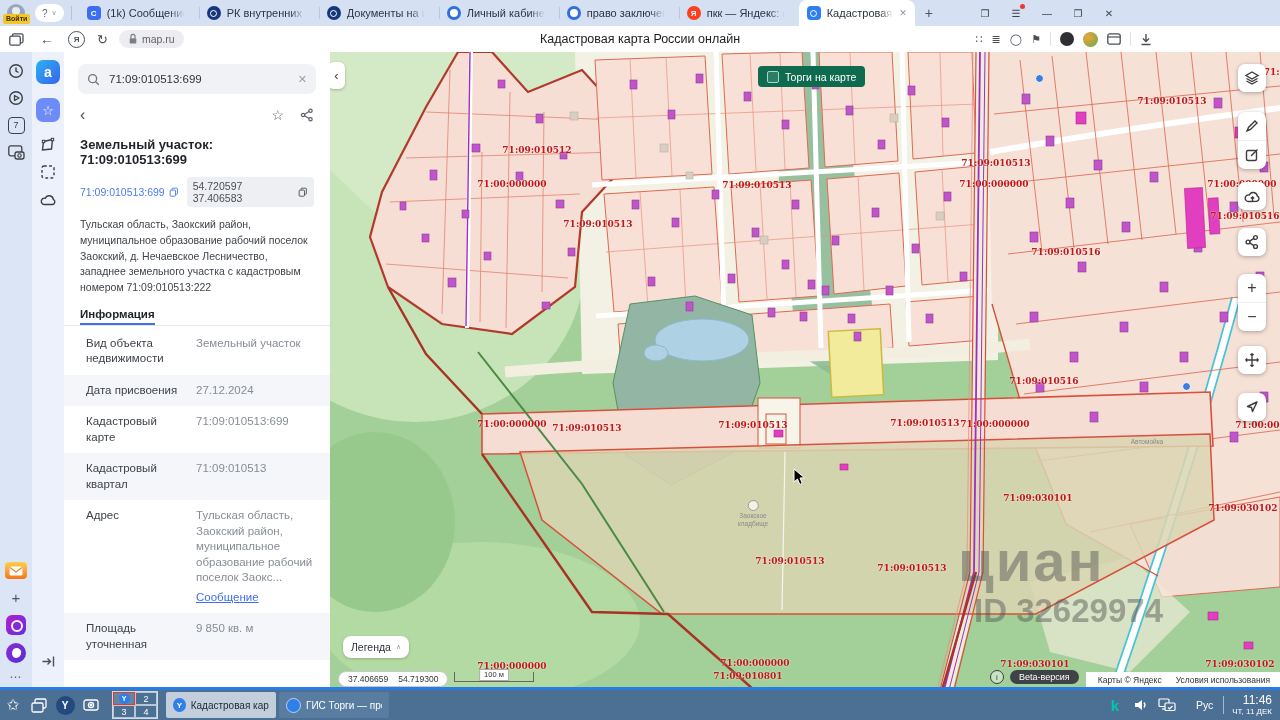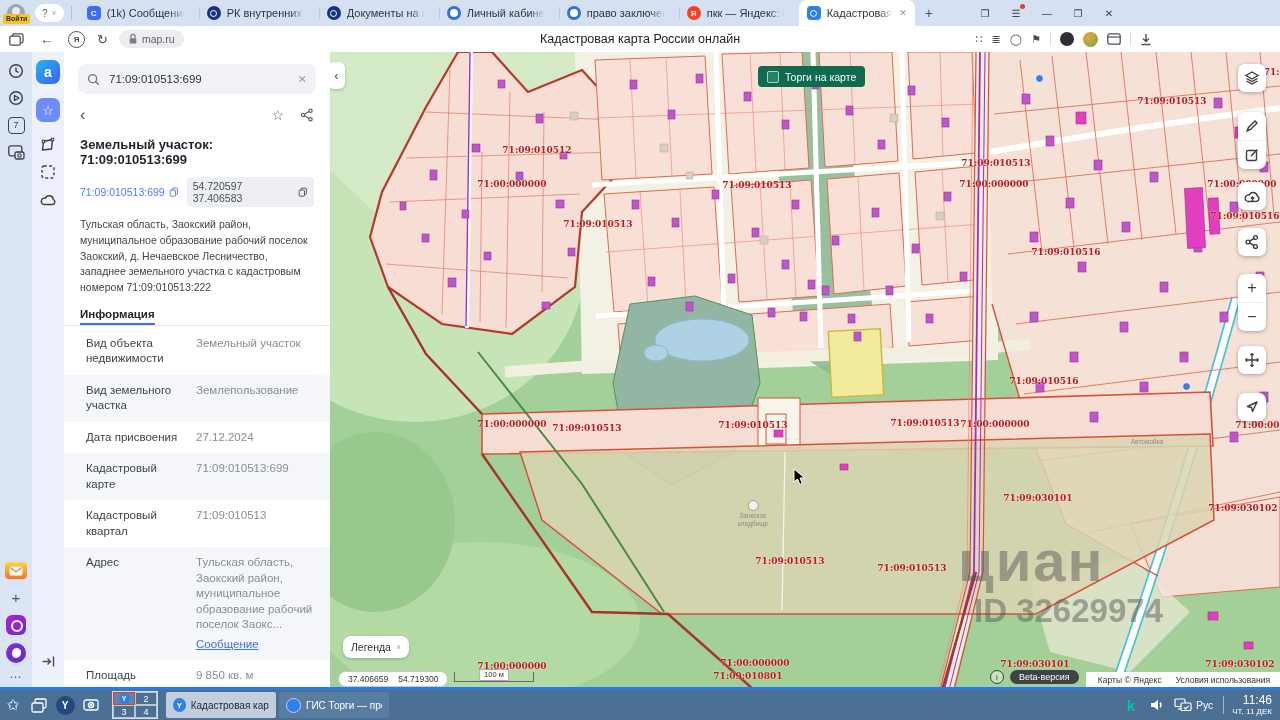--- a/index.html
+++ b/index.html
@@ -142,21 +142,21 @@
   .wcell.active{outline:1.5px solid #e03b2e;outline-offset:-1.5px;background:rgba(255,255,255,.15);}
   .wcell .mini{width:11px;height:11px;border-radius:50%;background:#2f7fe8;font-size:7px;display:flex;
                align-items:center;justify-content:center;font-weight:bold;}
   .task{height:26px;display:flex;align-items:center;gap:5px;padding:0 7px;font-size:10px;margin-right:3px;
         border-radius:2px;flex:none;max-width:96px;}
   .task1{background:#c3cedd;color:#1d2733;}
   .task2{background:#597da1;color:#fff;}
   .task .tl{white-space:nowrap;overflow:hidden;}
   .globe{width:13px;height:13px;border-radius:50%;background:#2f7fe8;border:1.5px solid #bcd5f2;flex:none;}
   .klogo{color:#00c7a5;font-weight:bold;font-size:15px;}
-  .lang{font-size:10.5px;margin:0 10px 0 0;}
+  .lang{font-size:10.5px;margin:0 10px 0 16px;}
   .tkdiv{width:1px;height:18px;background:rgba(255,255,255,.5);margin-right:8px;}
   .clock{text-align:right;margin-right:8px;line-height:1.15;}
   .clock .t{font-size:12px;}
   .clock .d{font-size:8px;}
   svg.ic{display:block;}
 </style>
 </head>
 <body>
 
 <div class="screen">
@@ -361,24 +361,20 @@
         </span>
       </div>
       <div class="pdesc">Тульская область, Заокский район, муниципальное образование рабочий поселок Заокский, д. Нечаевское Лесничество, западнее земельного участка с кадастровым номером 71:09:010513:222</div>
       <div class="ptabs">
         <span class="ptab">Информация</span>
       </div>
       <div class="prows">
         <div class="prow">
             <span class="lbl">Вид объекта недвижимости</span>
             <span class="val">Земельный участок</span>
-          </div>
-        <div class="prow">
-            <span class="lbl">Вид земельного участка</span>
-            <span class="val">Землепользование</span>
           </div>
         <div class="prow">
             <span class="lbl">Дата присвоения</span>
             <span class="val">27.12.2024</span>
           </div>
         <div class="prow">
             <span class="lbl">Кадастровый карте</span>
             <span class="val">71:09:010513:699</span>
           </div>
         <div class="prow">

